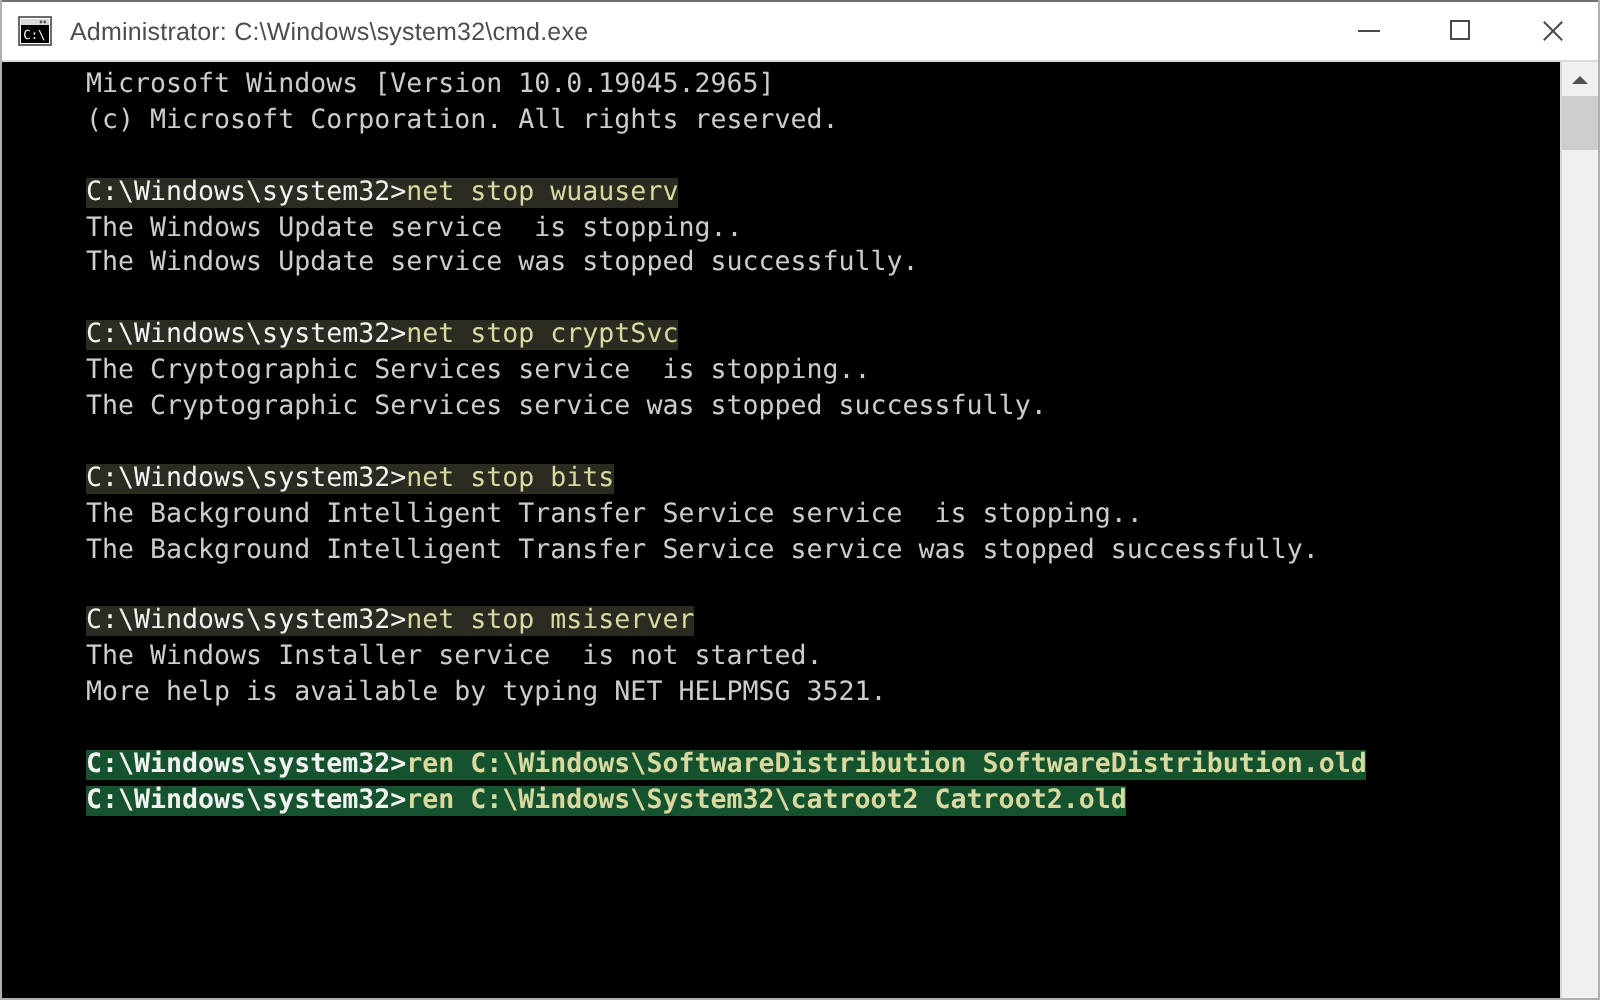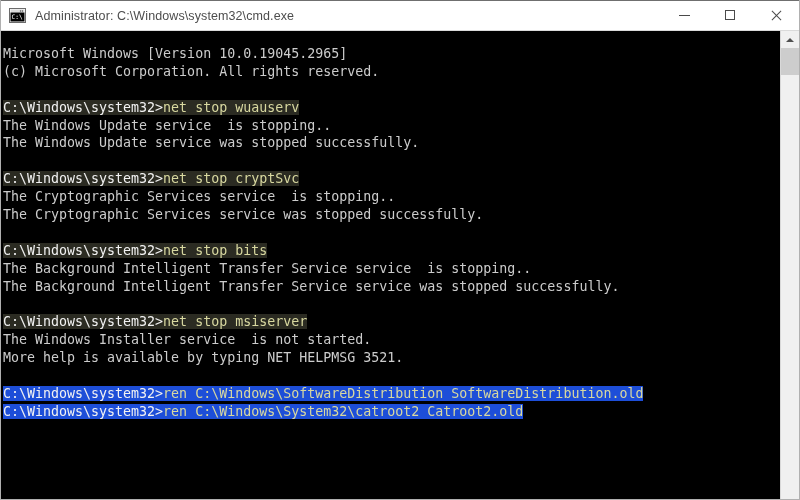--- a/index.html
+++ b/index.html
@@ -113,34 +113,35 @@
     position: relative;
   }
 
   .term {
     font-family: "DejaVu Sans Mono", "Liberation Mono", monospace;
     font-size: 13.3px;
     line-height: 17.9px;
     color: #cccccc;
     white-space: pre;
     padding-left: 2px;
-    padding-top: 14px;
+    padding-top: 3px;
     letter-spacing: 0px;
+    margin-left: 40px;
   }
   .line { height: 17.9px; white-space: pre; }
   .line.blank { color: transparent; }
 
   .seg { white-space: pre; }
   .seg.prompt  { color: #f2f2f2; text-align: right; }
   .seg.cmd     { color: #d8d8a0; }
   .seg.out     { color: #cccccc; }
 
   
   .hl-dark { background: #2b2b22; }
-  .hl-warm { background: #1d4ed8; }
+  .hl-warm { background: #14532d; font-weight: bold; }
 
   
   .scrollbar {
     width: 19px;
     min-width: 19px;
     background: #f0f0f0;
     border-left: 1px solid #d8d8d8;
     box-sizing: border-box;
     display: flex;
     flex-direction: column;

